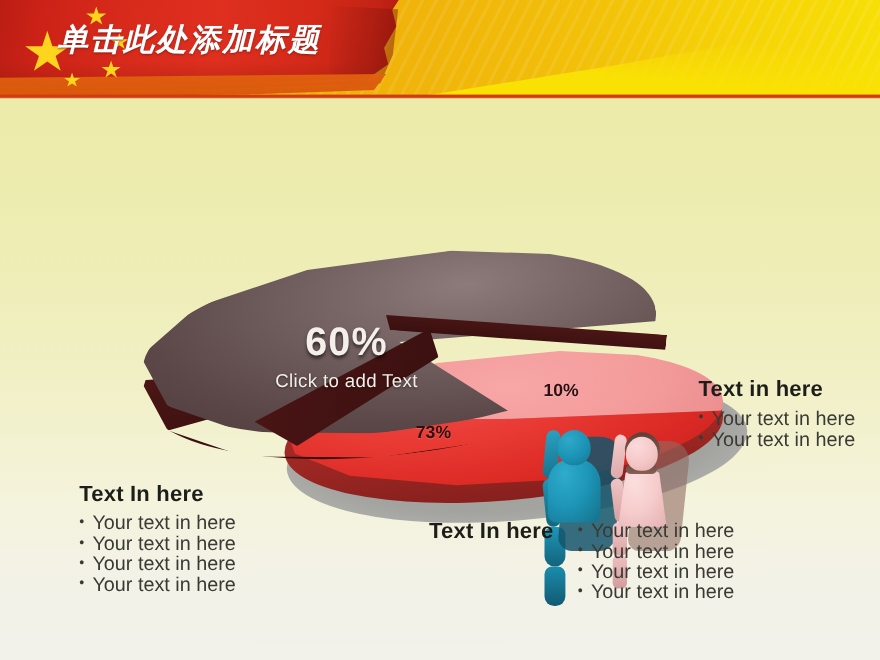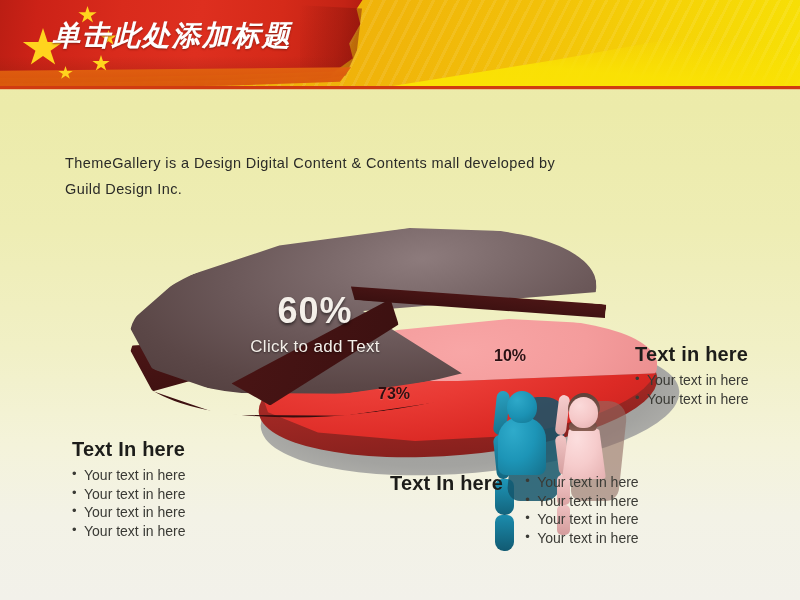--- a/index.html
+++ b/index.html
@@ -274,21 +274,21 @@
   }
 
   
   .tblock { position:absolute; }
   .tblock h3 {
     font-size:20px; font-weight:bold; color:#1d1d1a;
     letter-spacing:.2px; white-space:nowrap;
   }
   .tblock ul { list-style:none; margin-top:5px; }
   .tblock li {
-    font-size:14px; color:#3a3a35; line-height:18.5px;
+    font-size:18px; color:#3a3a35; line-height:18.5px;
     padding-left:12px; position:relative; white-space:nowrap;
   }
   .tblock li:before {
     content:"•"; position:absolute; left:0px; top:-1px;
     font-size:13px; color:#3a3a35;
   }
 
   #block-right  { left:635px; top:343px; }
   #block-left   { left:72px;  top:438px; }
   #block-bottom { left:390px; top:468px; width:290px; }
@@ -314,24 +314,20 @@
     <div class="star s-b"></div>
     <div class="star s-c"></div>
     <div class="star s-d"></div>
 
     <div id="header-title">单击此处添加标题</div>
 
     <div class="hdr-redline"></div>
     <div class="hdr-underglow"></div>
   </div>
 
-  <div id="body-text">
-    <span>ThemeGallery   is a Design Digital Content &amp; Contents mall developed by</span>
-    <span class="ln2">Guild Design Inc.</span>
-  </div>
 
   <div id="chart">
     <div class="pie-shadow"></div>
     <div class="lower-wall"></div>
     <div class="slice-30"></div>
     <div class="slice-10"></div>
 
     <div class="slice-60-wall"></div>
     <div class="slice-60-wedge"></div>
     <div class="slice-60-cutA"></div>

